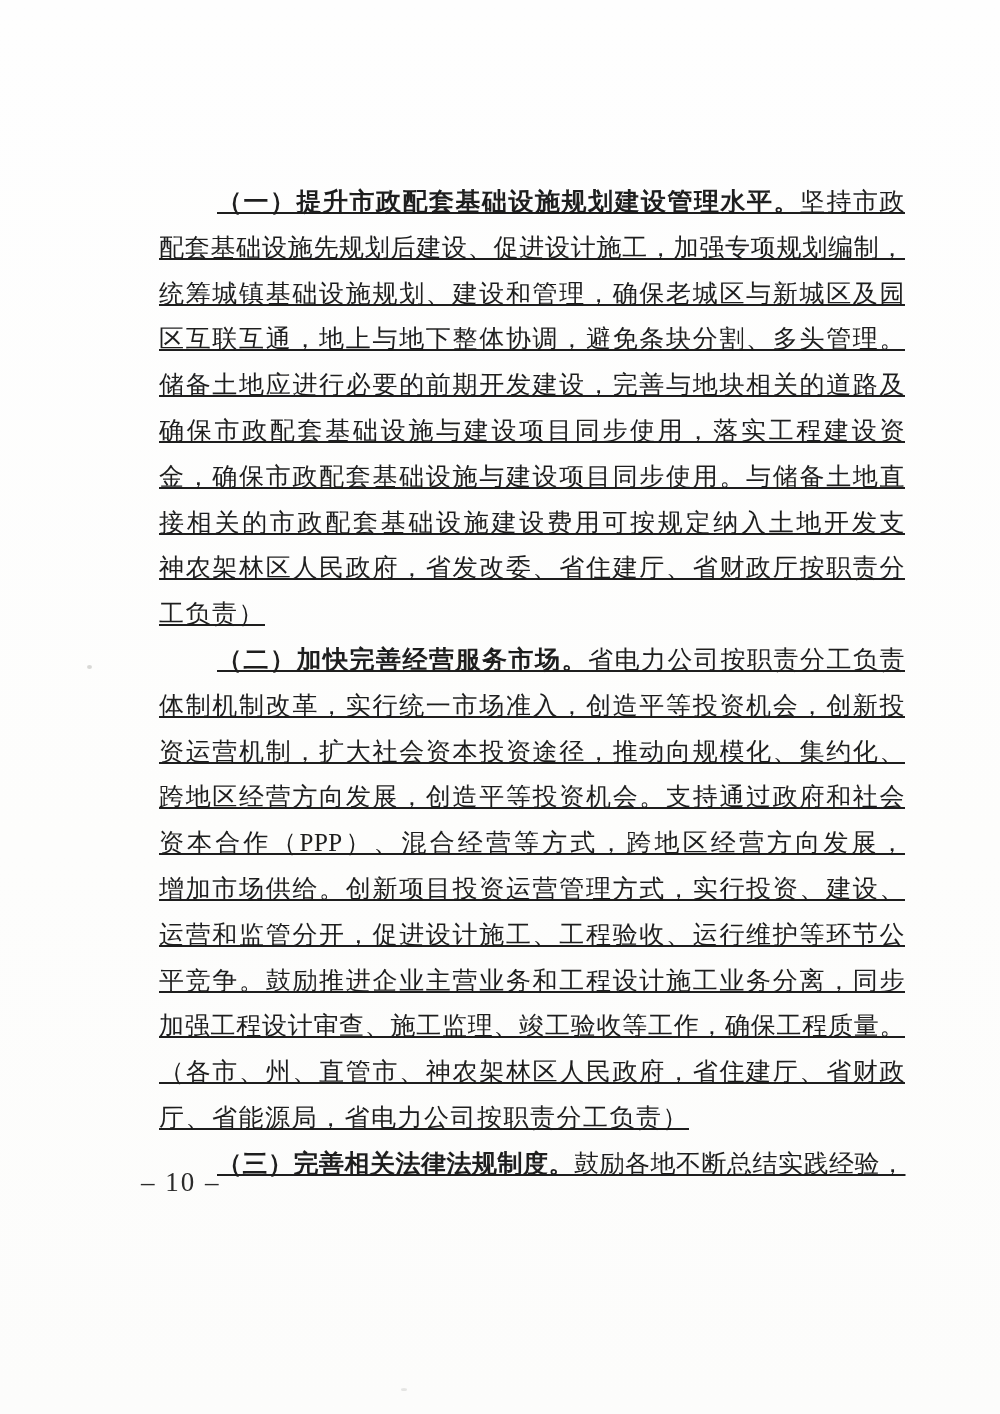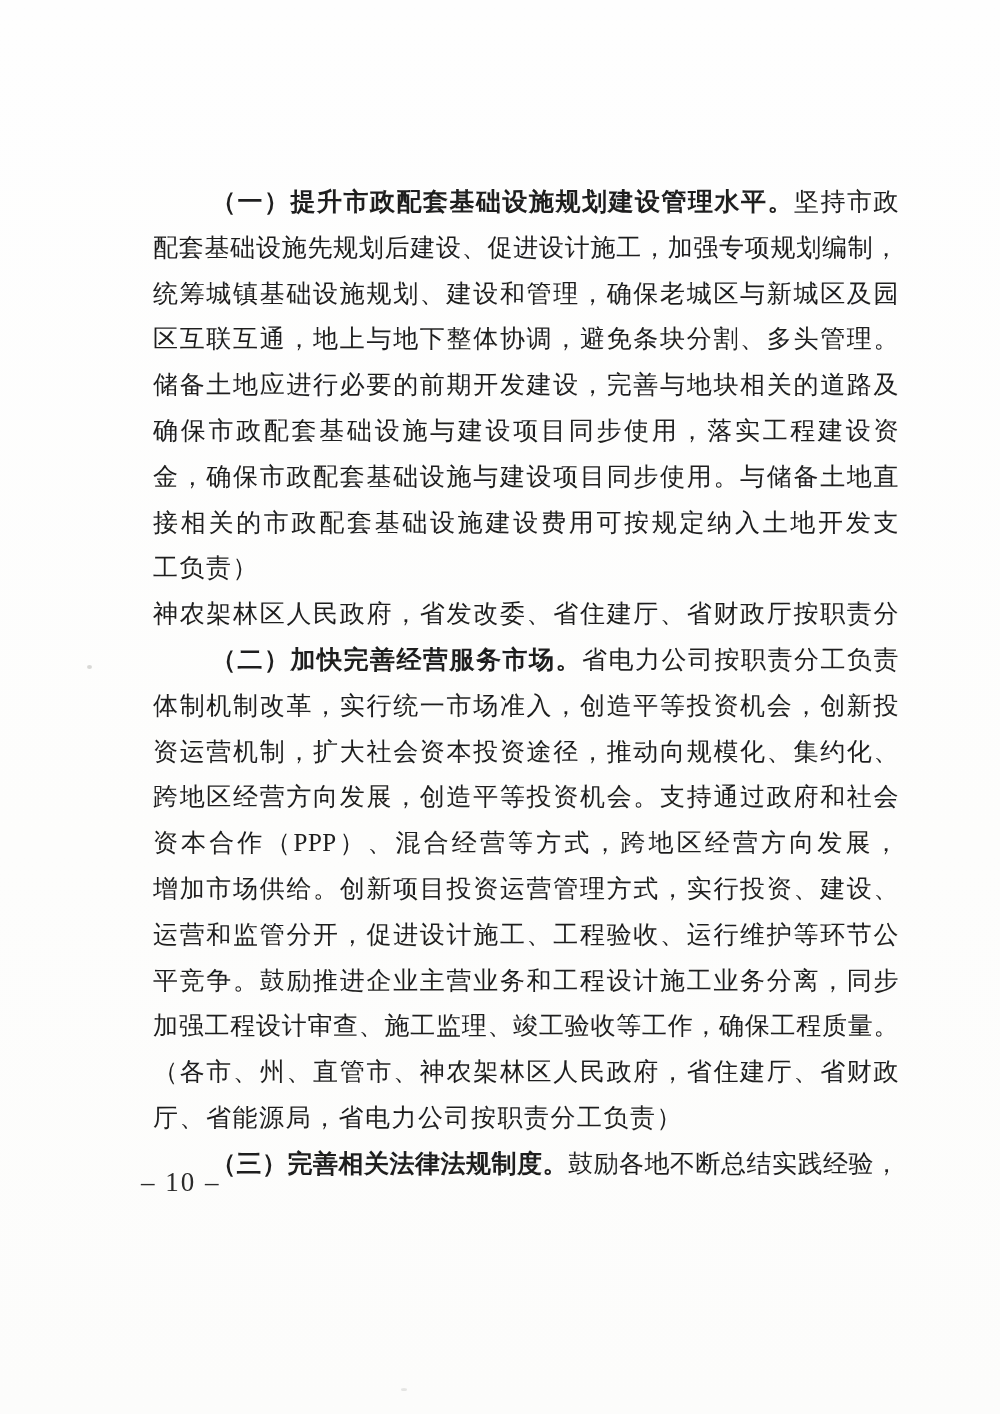--- a/index.html
+++ b/index.html
@@ -14,26 +14,27 @@
     overflow: hidden;
     font-family: "Liberation Serif", "DejaVu Serif", serif;
   }
   .page {
     position: absolute;
     inset: 0;
     background: linear-gradient(180deg, #fefefe 0%, #fdfdfc 60%, #fcfcfb 100%);
   }
   .text-block {
     position: absolute;
-    left: 153px;
+    left: 159px;
     top: 179px;
     width: 746px;
     color: #1e1e1e;
     font-size: 25px;
     line-height: 45.8px;
+    text-decoration: underline;
   }
   .line {
     height: 45.8px;
     text-align: justify;
     text-align-last: justify;
     letter-spacing: 0.5px;
     white-space: nowrap;
   }
   .line.indent {
     text-indent: 58px;
@@ -68,22 +69,22 @@
 <div class="page">
   <div class="text-block" id="doc">
       <div class="line indent"><span class="lead">（一）提升市政配套基础设施规划建设管理水平。</span><span>坚持市政</span></div>
       <div class="line"><span>配套基础设施先规划后建设、促进设计施工，加强专项规划编制，</span></div>
       <div class="line"><span>统筹城镇基础设施规划、建设和管理，确保老城区与新城区及园</span></div>
       <div class="line"><span>区互联互通，地上与地下整体协调，避免条块分割、多头管理。</span></div>
       <div class="line"><span>储备土地应进行必要的前期开发建设，完善与地块相关的道路及</span></div>
       <div class="line"><span>确保市政配套基础设施与建设项目同步使用，落实工程建设资</span></div>
       <div class="line"><span>金，确保市政配套基础设施与建设项目同步使用。与储备土地直</span></div>
       <div class="line"><span>接相关的市政配套基础设施建设费用可按规定纳入土地开发支</span></div>
+      <div class="line"><span>神农架林区人民政府，省发改委、省住建厅、省财政厅按职责分</span></div>
       <div class="line end"><span>工负责）</span></div>
-      <div class="line"><span>神农架林区人民政府，省发改委、省住建厅、省财政厅按职责分</span></div>
       <div class="line indent"><span class="lead">（二）加快完善经营服务市场。</span><span>省电力公司按职责分工负责</span></div>
       <div class="line"><span>体制机制改革，实行统一市场准入，创造平等投资机会，创新投</span></div>
       <div class="line"><span>资运营机制，扩大社会资本投资途径，推动向规模化、集约化、</span></div>
       <div class="line"><span>跨地区经营方向发展，创造平等投资机会。支持通过政府和社会</span></div>
       <div class="line"><span>资本合作（PPP）、混合经营等方式，跨地区经营方向发展，</span></div>
       <div class="line"><span>增加市场供给。创新项目投资运营管理方式，实行投资、建设、</span></div>
       <div class="line"><span>运营和监管分开，促进设计施工、工程验收、运行维护等环节公</span></div>
       <div class="line"><span>平竞争。鼓励推进企业主营业务和工程设计施工业务分离，同步</span></div>
       <div class="line"><span>加强工程设计审查、施工监理、竣工验收等工作，确保工程质量。</span></div>
       <div class="line"><span>（各市、州、直管市、神农架林区人民政府，省住建厅、省财政</span></div>

